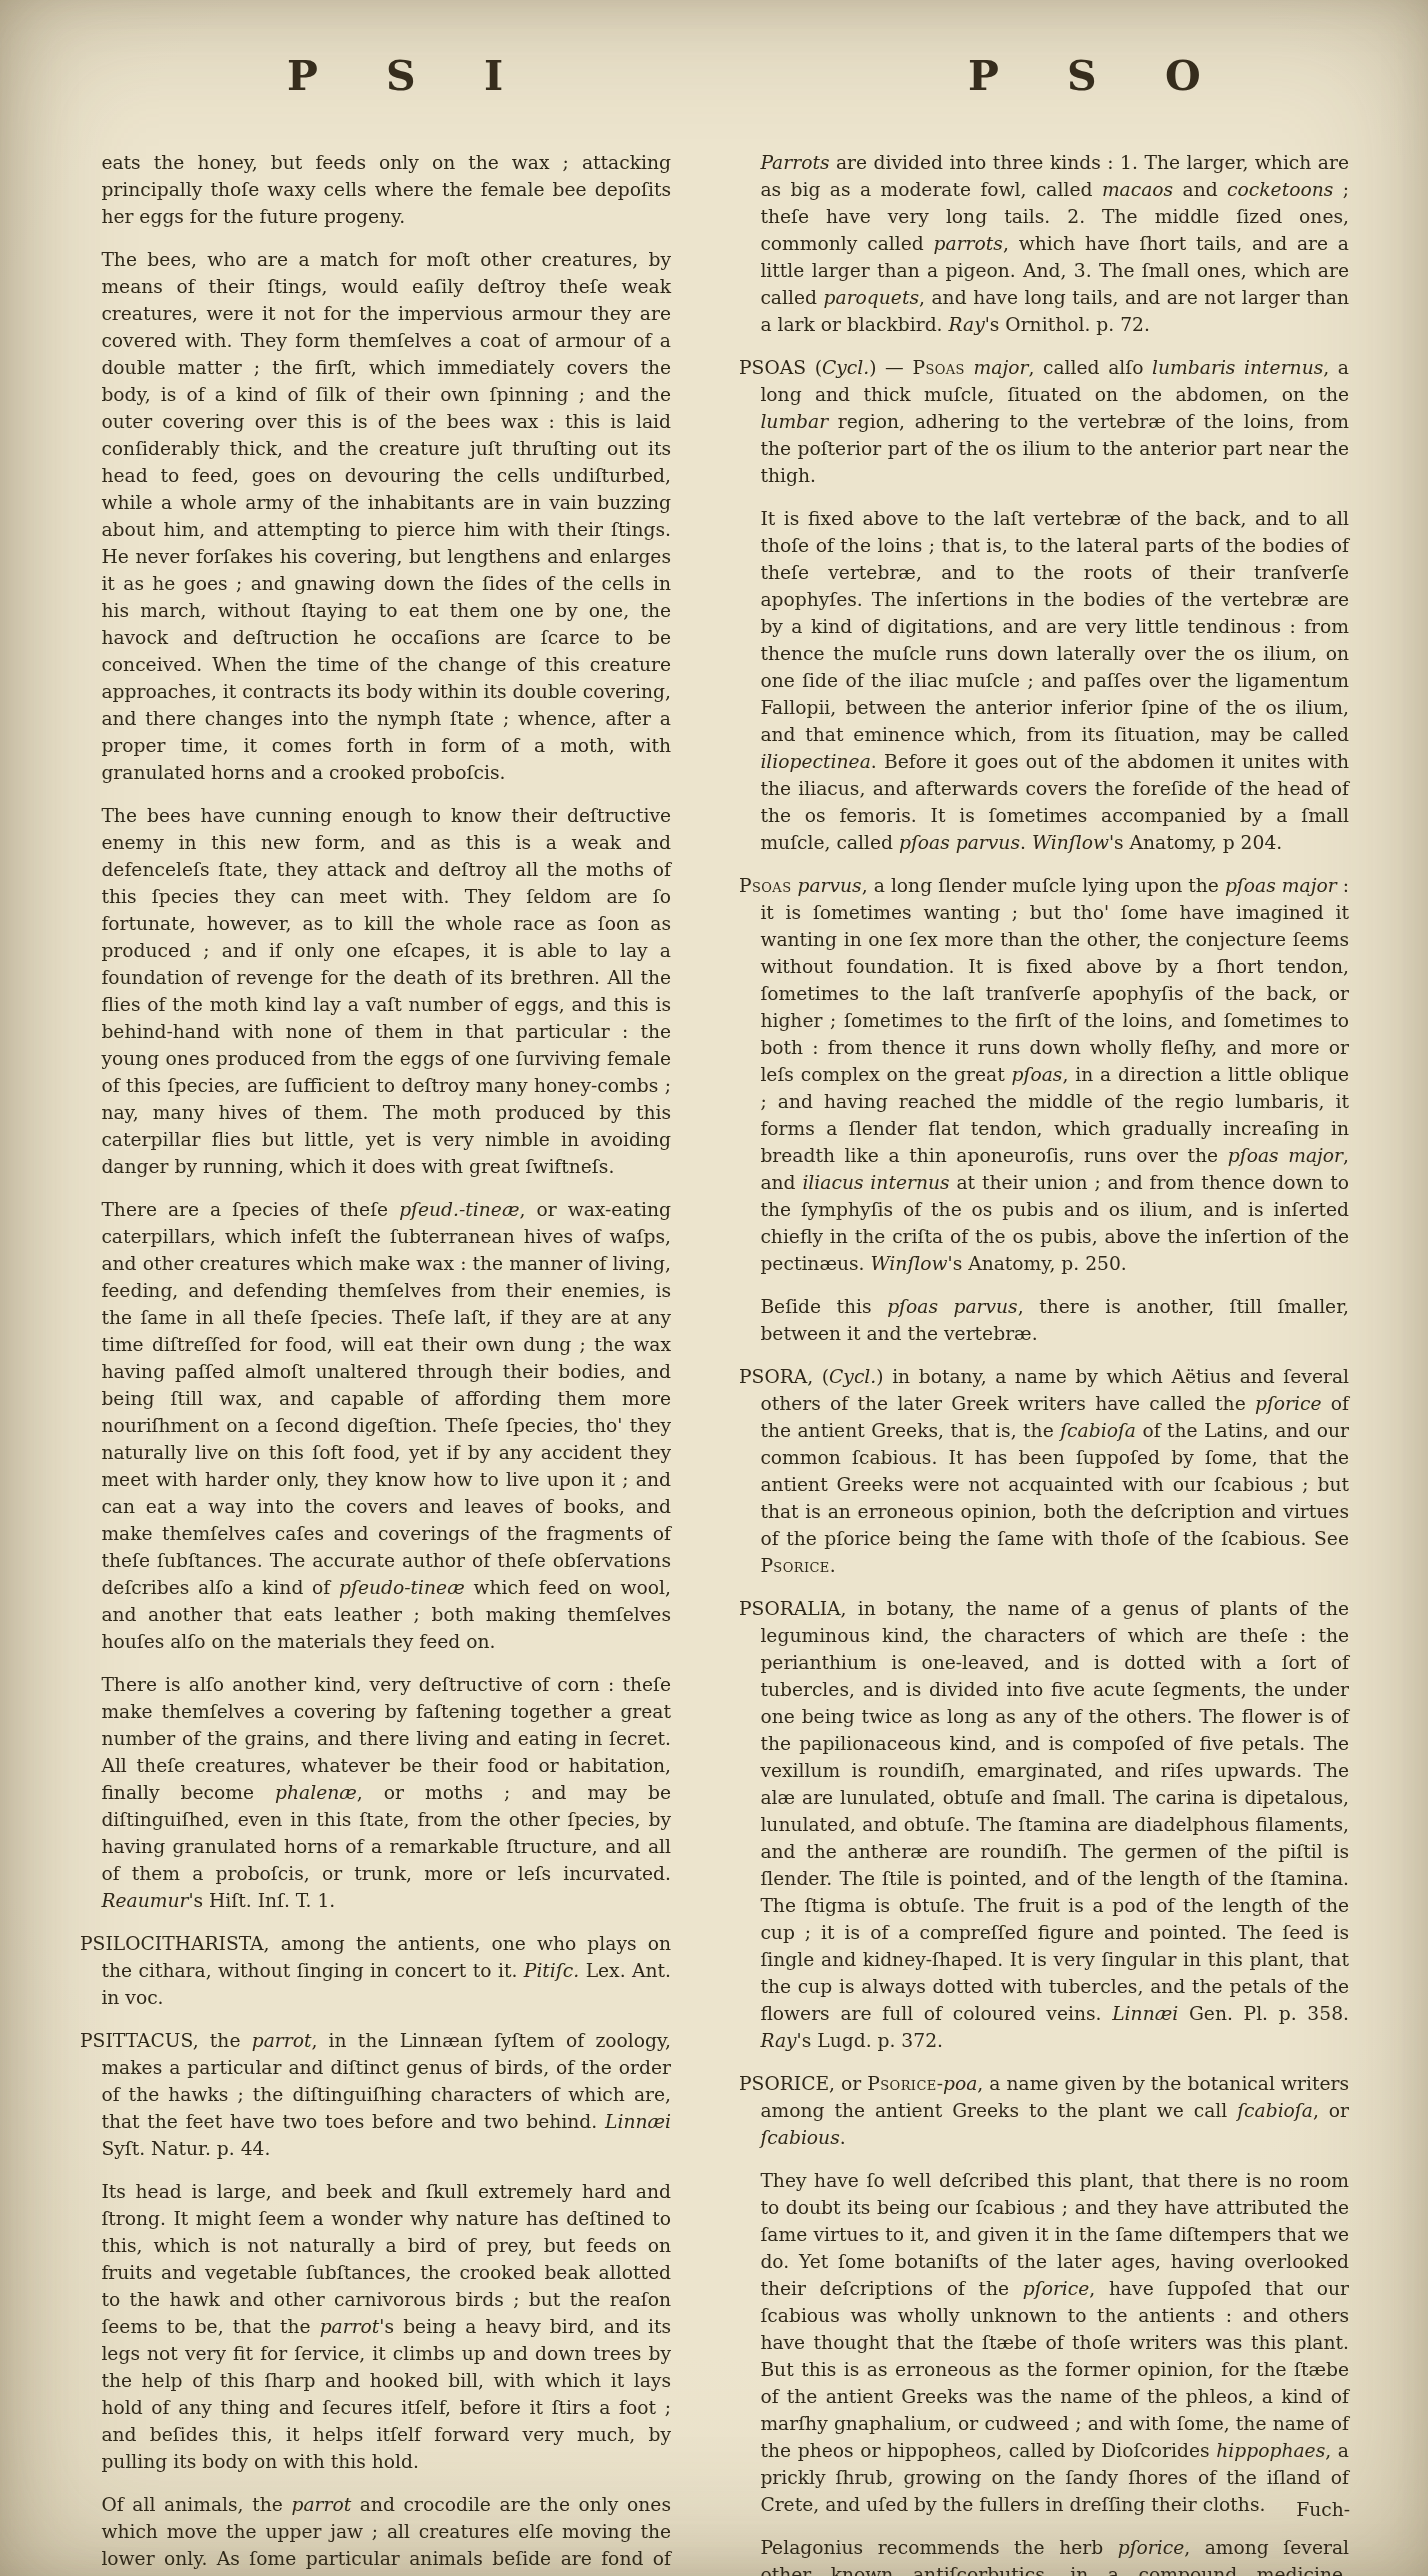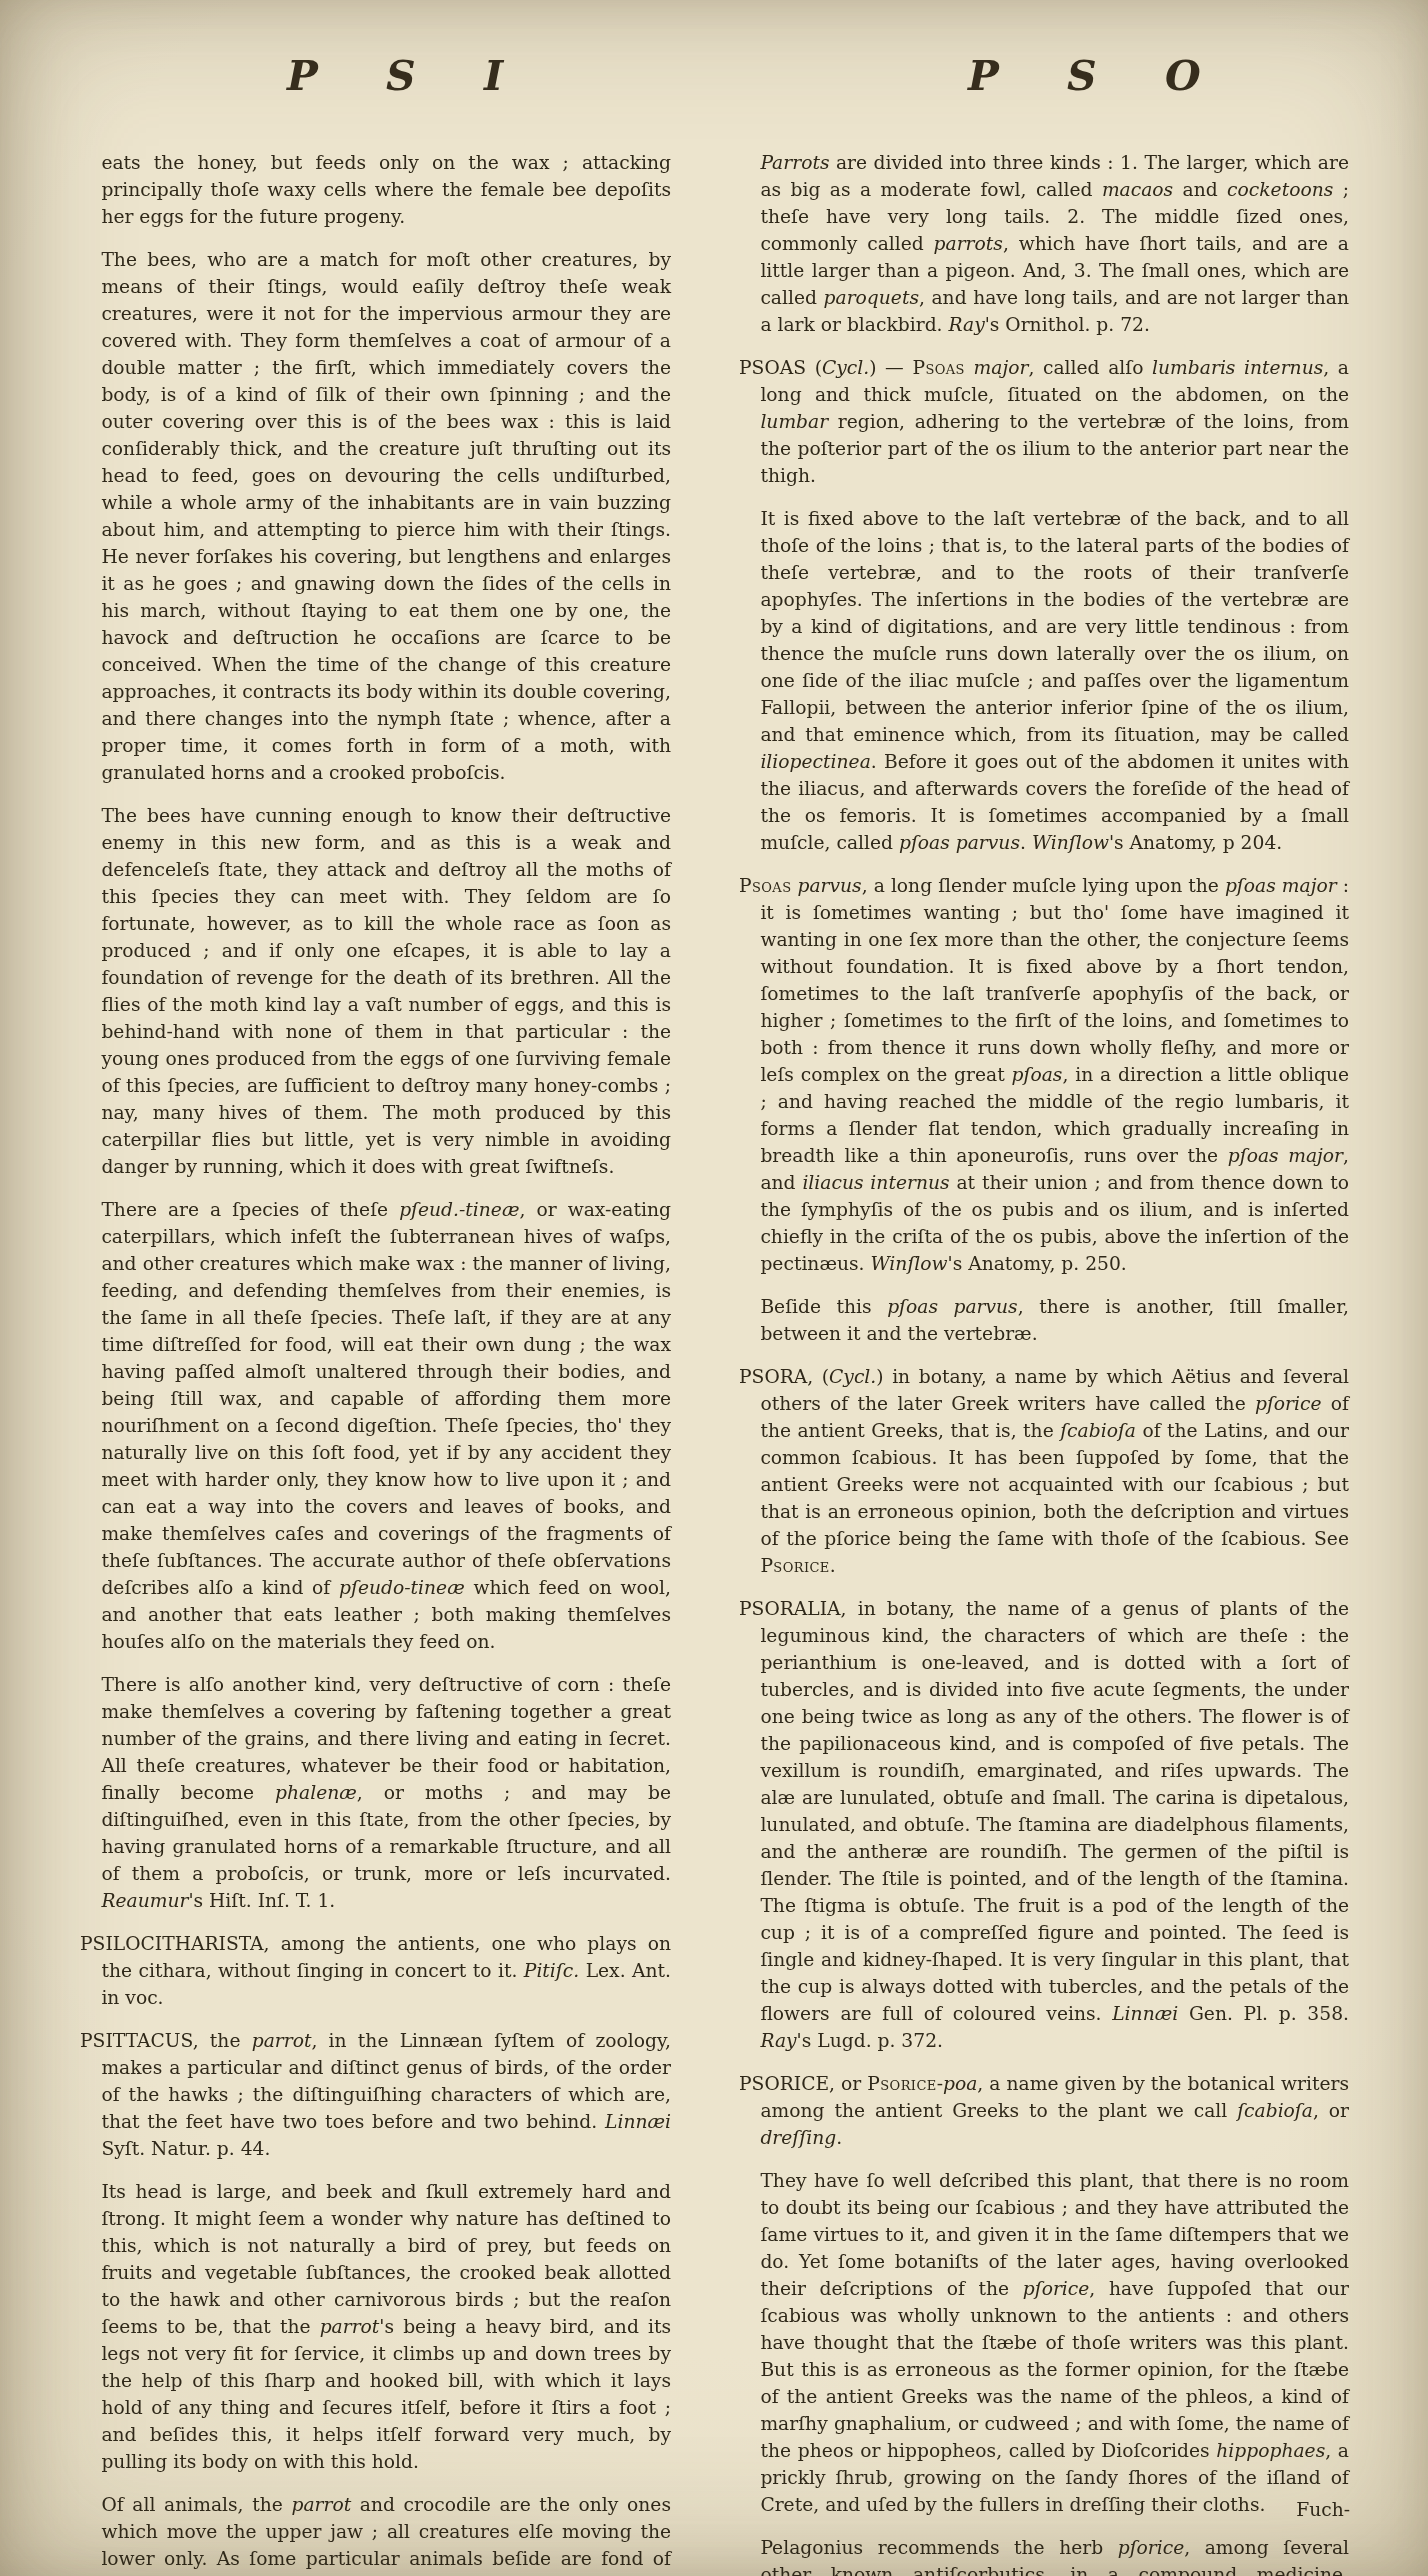--- a/index.html
+++ b/index.html
@@ -13,21 +13,20 @@
     font-family:"DejaVu Serif", serif;
     color:#2f2819;
     overflow:hidden;
   }
   .running-head{
     position:absolute;top:52px;
     font-size:41px;font-weight:bold;
     letter-spacing:27px;
     color:#362d1d;
     white-space:nowrap;
-    font-style:italic;
   }
   .head-left{left:287px;}
   .head-right{left:968px;}
   .divider{
     position:absolute;left:699px;top:132px;bottom:69px;width:1.8px;
     background:linear-gradient(#6e English 0,#574b37 0,#3f3625 50%,#5d5139 100%);
     opacity:.75;
   }
   .col{
     position:absolute;top:133px;
@@ -70,19 +69,19 @@
       <p class="para">The <i>parrots</i> are common both in the Eaſt and Weſt Indies : they are a very briſk and lively bird in the warmer countries ; but with us loſe much of their vigour. They lay two or three eggs in the hollow of a tree.</p>
     </div>
   <div class="col col-right">
       <p class="para"><i>Parrots</i> are divided into three kinds : 1. The larger, which are as big as a moderate fowl, called <i>macaos</i> and <i>cocketoons</i> ; theſe have very long tails. 2. The middle ſized ones, commonly called <i>parrots</i>, which have ſhort tails, and are a little larger than a pigeon. And, 3. The ſmall ones, which are called <i>paroquets</i>, and have long tails, and are not larger than a lark or blackbird. <i>Ray</i>'s Ornithol. p. 72.</p>
       <p class="entry">PSOAS (<i>Cycl.</i>) — <span class="sc">Psoas</span> <i>major</i>, called alſo <i>lumbaris internus</i>, a long and thick muſcle, ſituated on the abdomen, on the <i>lumbar</i> region, adhering to the vertebræ of the loins, from the poſterior part of the os ilium to the anterior part near the thigh.</p>
       <p class="para">It is fixed above to the laſt vertebræ of the back, and to all thoſe of the loins ; that is, to the lateral parts of the bodies of theſe vertebræ, and to the roots of their tranſverſe apophyſes. The inſertions in the bodies of the vertebræ are by a kind of digitations, and are very little tendinous : from thence the muſcle runs down laterally over the os ilium, on one ſide of the iliac muſcle ; and paſſes over the ligamentum Fallopii, between the anterior inferior ſpine of the os ilium, and that eminence which, from its ſituation, may be called <i>iliopectinea</i>. Before it goes out of the abdomen it unites with the iliacus, and afterwards covers the foreſide of the head of the os femoris. It is ſometimes accompanied by a ſmall muſcle, called <i>pſoas parvus</i>. <i>Winſlow</i>'s Anatomy, p 204.</p>
       <p class="entry"><span class="sc">Psoas</span> <i>parvus</i>, a long ſlender muſcle lying upon the <i>pſoas major</i> : it is ſometimes wanting ; but tho' ſome have imagined it wanting in one ſex more than the other, the conjecture ſeems without foundation. It is fixed above by a ſhort tendon, ſometimes to the laſt tranſverſe apophyſis of the back, or higher ; ſometimes to the firſt of the loins, and ſometimes to both : from thence it runs down wholly fleſhy, and more or leſs complex on the great <i>pſoas</i>, in a direction a little oblique ; and having reached the middle of the regio lumbaris, it forms a ſlender flat tendon, which gradually increaſing in breadth like a thin aponeuroſis, runs over the <i>pſoas major</i>, and <i>iliacus internus</i> at their union ; and from thence down to the ſymphyſis of the os pubis and os ilium, and is inſerted chiefly in the criſta of the os pubis, above the inſertion of the pectinæus. <i>Winſlow</i>'s Anatomy, p. 250.</p>
       <p class="para">Beſide this <i>pſoas parvus</i>, there is another, ſtill ſmaller, between it and the vertebræ.</p>
       <p class="entry">PSORA, (<i>Cycl.</i>) in botany, a name by which Aëtius and ſeveral others of the later Greek writers have called the <i>pſorice</i> of the antient Greeks, that is, the <i>ſcabioſa</i> of the Latins, and our common ſcabious. It has been ſuppoſed by ſome, that the antient Greeks were not acquainted with our ſcabious ; but that is an erroneous opinion, both the deſcription and virtues of the pſorice being the ſame with thoſe of the ſcabious. See <span class="sc">Psorice</span>.</p>
       <p class="entry">PSORALIA, in botany, the name of a genus of plants of the leguminous kind, the characters of which are theſe : the perianthium is one-leaved, and is dotted with a ſort of tubercles, and is divided into five acute ſegments, the under one being twice as long as any of the others. The flower is of the papilionaceous kind, and is compoſed of five petals. The vexillum is roundiſh, emarginated, and riſes upwards. The alæ are lunulated, obtuſe and ſmall. The carina is dipetalous, lunulated, and obtuſe. The ſtamina are diadelphous filaments, and the antheræ are roundiſh. The germen of the piſtil is ſlender. The ſtile is pointed, and of the length of the ſtamina. The ſtigma is obtuſe. The fruit is a pod of the length of the cup ; it is of a compreſſed figure and pointed. The ſeed is ſingle and kidney-ſhaped. It is very ſingular in this plant, that the cup is always dotted with tubercles, and the petals of the flowers are full of coloured veins. <i>Linnæi</i> Gen. Pl. p. 358. <i>Ray</i>'s Lugd. p. 372.</p>
-      <p class="entry">PSORICE, or <span class="sc">Psorice</span>-<i>poa</i>, a name given by the botanical writers among the antient Greeks to the plant we call <i>ſcabioſa</i>, or <i>dreſſing</i>.</p>
+      <p class="entry">PSORICE, or <span class="sc">Psorice</span>-<i>poa</i>, a name given by the botanical writers among the antient Greeks to the plant we call <i>ſcabioſa</i>, or <i>ſcabious</i>.</p>
       <p class="para">They have ſo well deſcribed this plant, that there is no room to doubt its being our ſcabious ; and they have attributed the ſame virtues to it, and given it in the ſame diſtempers that we do. Yet ſome botaniſts of the later ages, having overlooked their deſcriptions of the <i>pſorice</i>, have ſuppoſed that our ſcabious was wholly unknown to the antients : and others have thought that the ſtæbe of thoſe writers was this plant. But this is as erroneous as the former opinion, for the ſtæbe of the antient Greeks was the name of the phleos, a kind of marſhy gnaphalium, or cudweed ; and with ſome, the name of the pheos or hippopheos, called by Dioſcorides <i>hippophaes</i>, a prickly ſhrub, growing on the ſandy ſhores of the iſland of Crete, and uſed by the fullers in dreſſing their cloths.</p>
       <p class="para">Pelagonius recommends the herb <i>pſorice</i>, among ſeveral other known antiſcorbutics, in a compound medicine, intended for the itch, or any other virulent eruption. Aëtius preſcribes the ſame plant under the name of <i>pſora</i>, and the modern Greeks call it <i>campiuſa</i> or <i>ſcampiuſa</i> ; a name which, tho'</p>
     </div>
   <div class="catchword">Fuch-</div>
 </div>
 
 
 </body></html>

